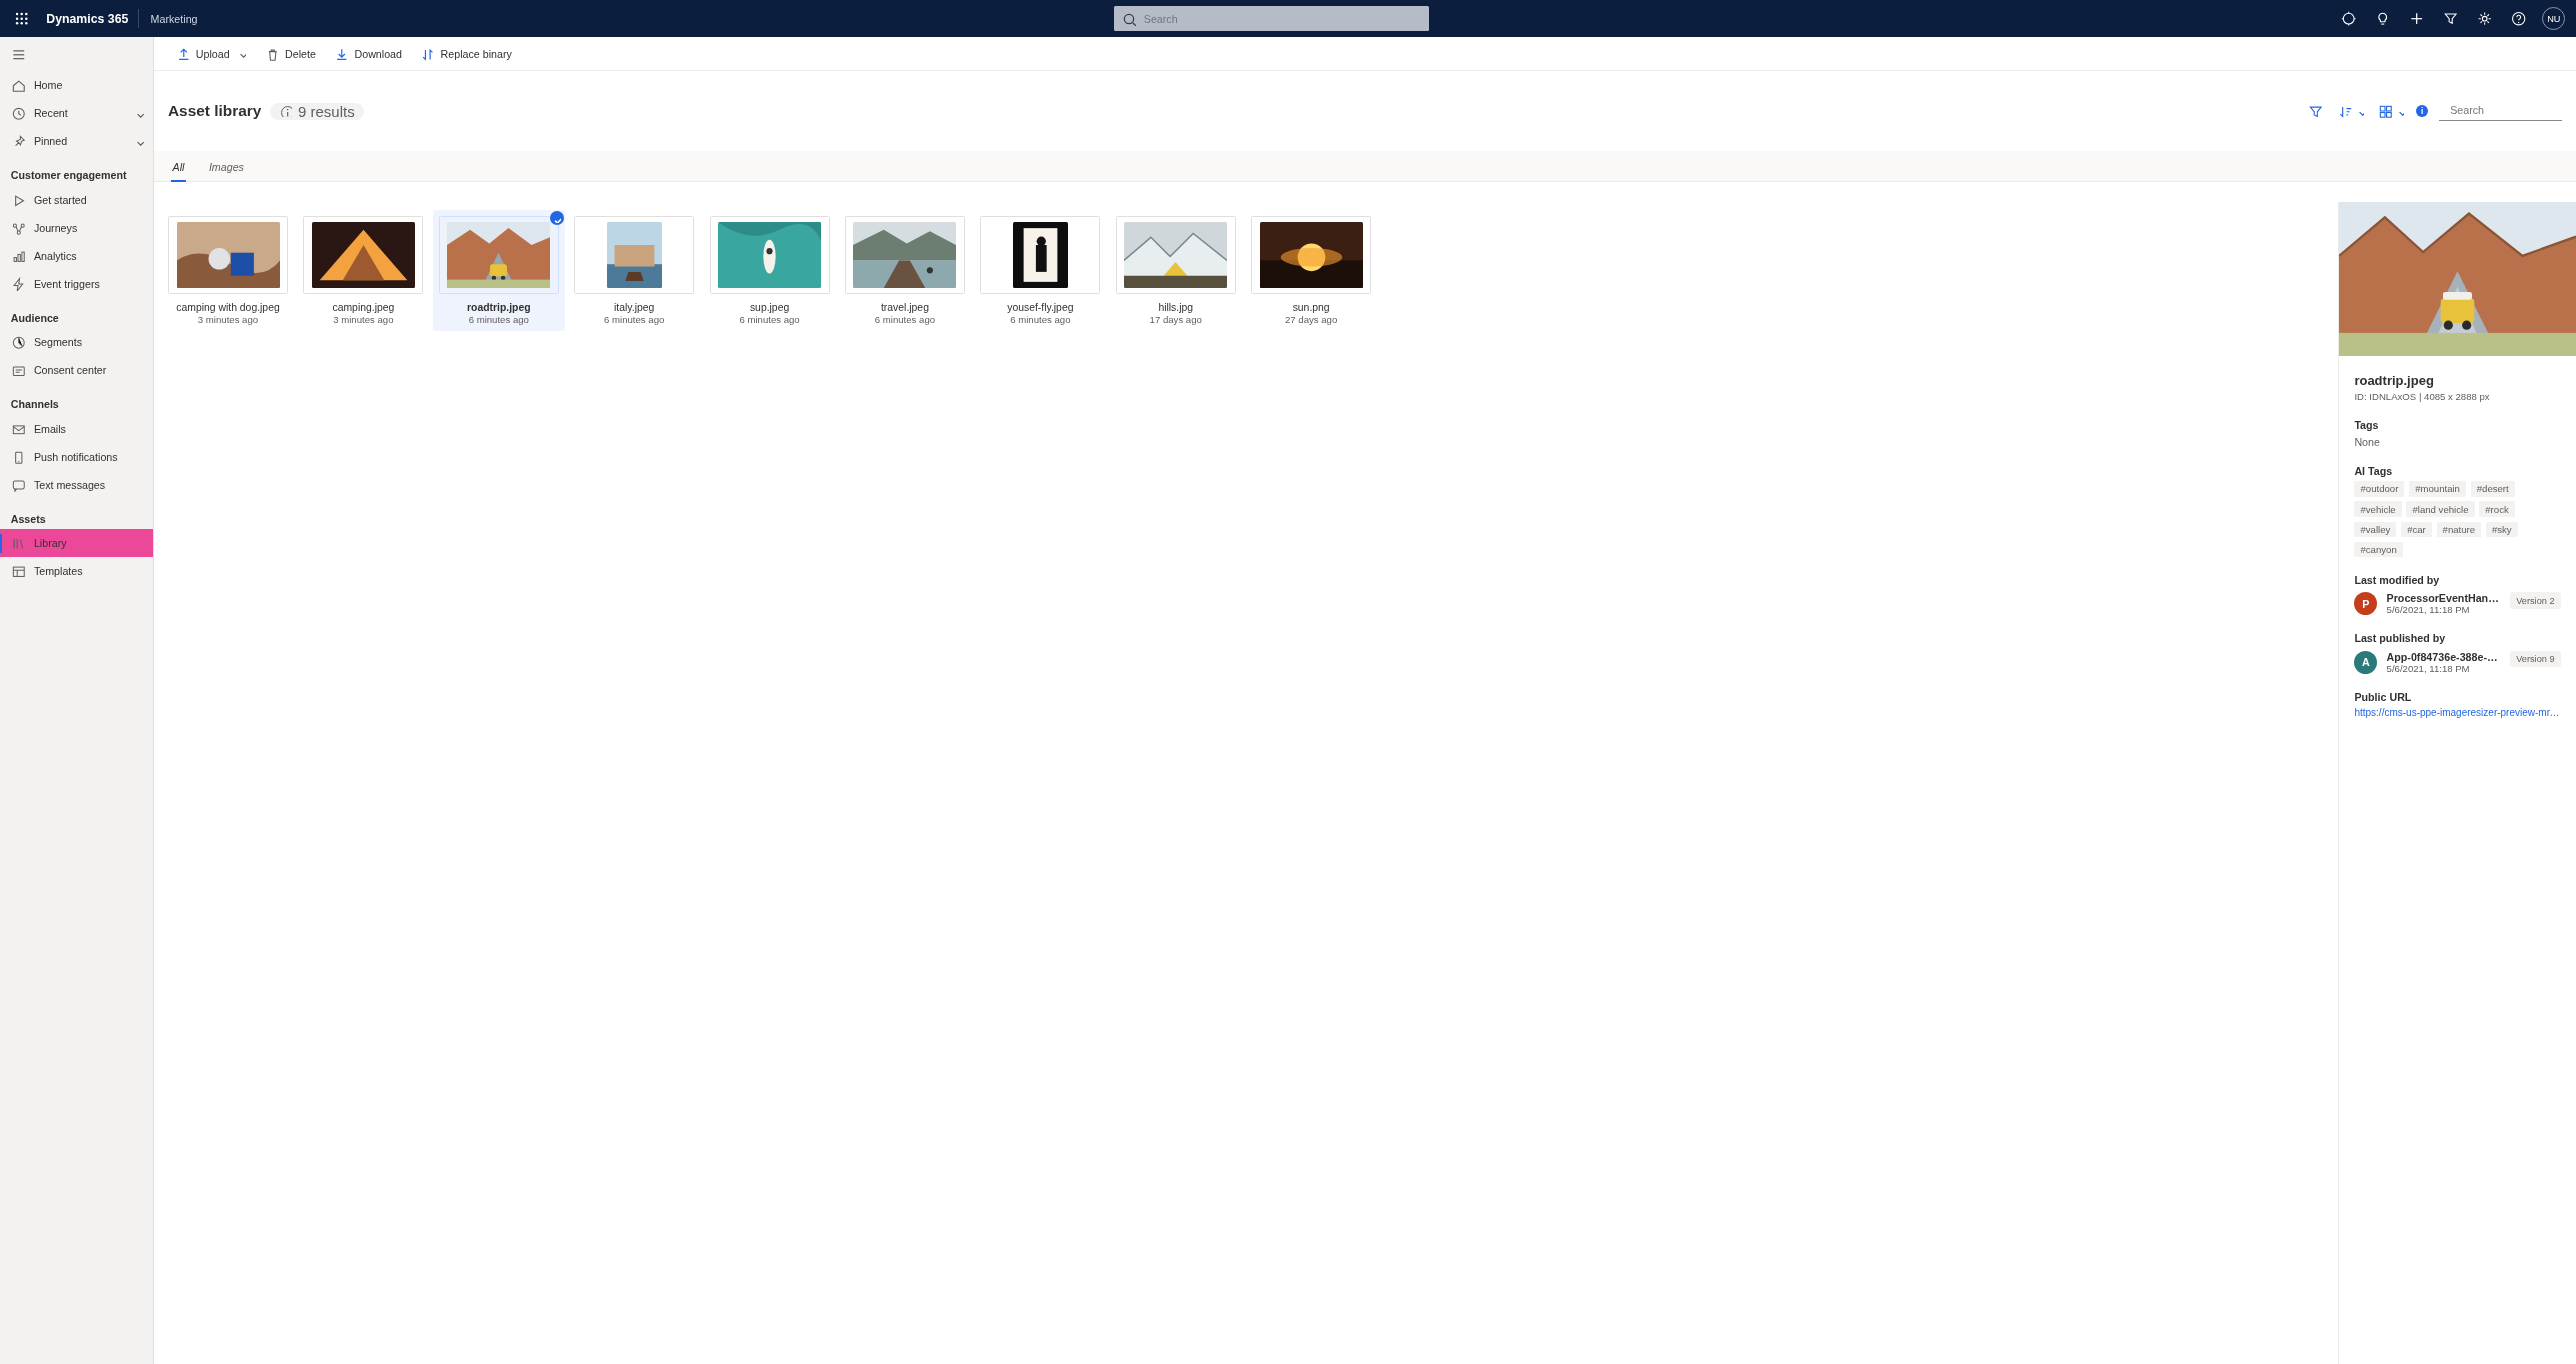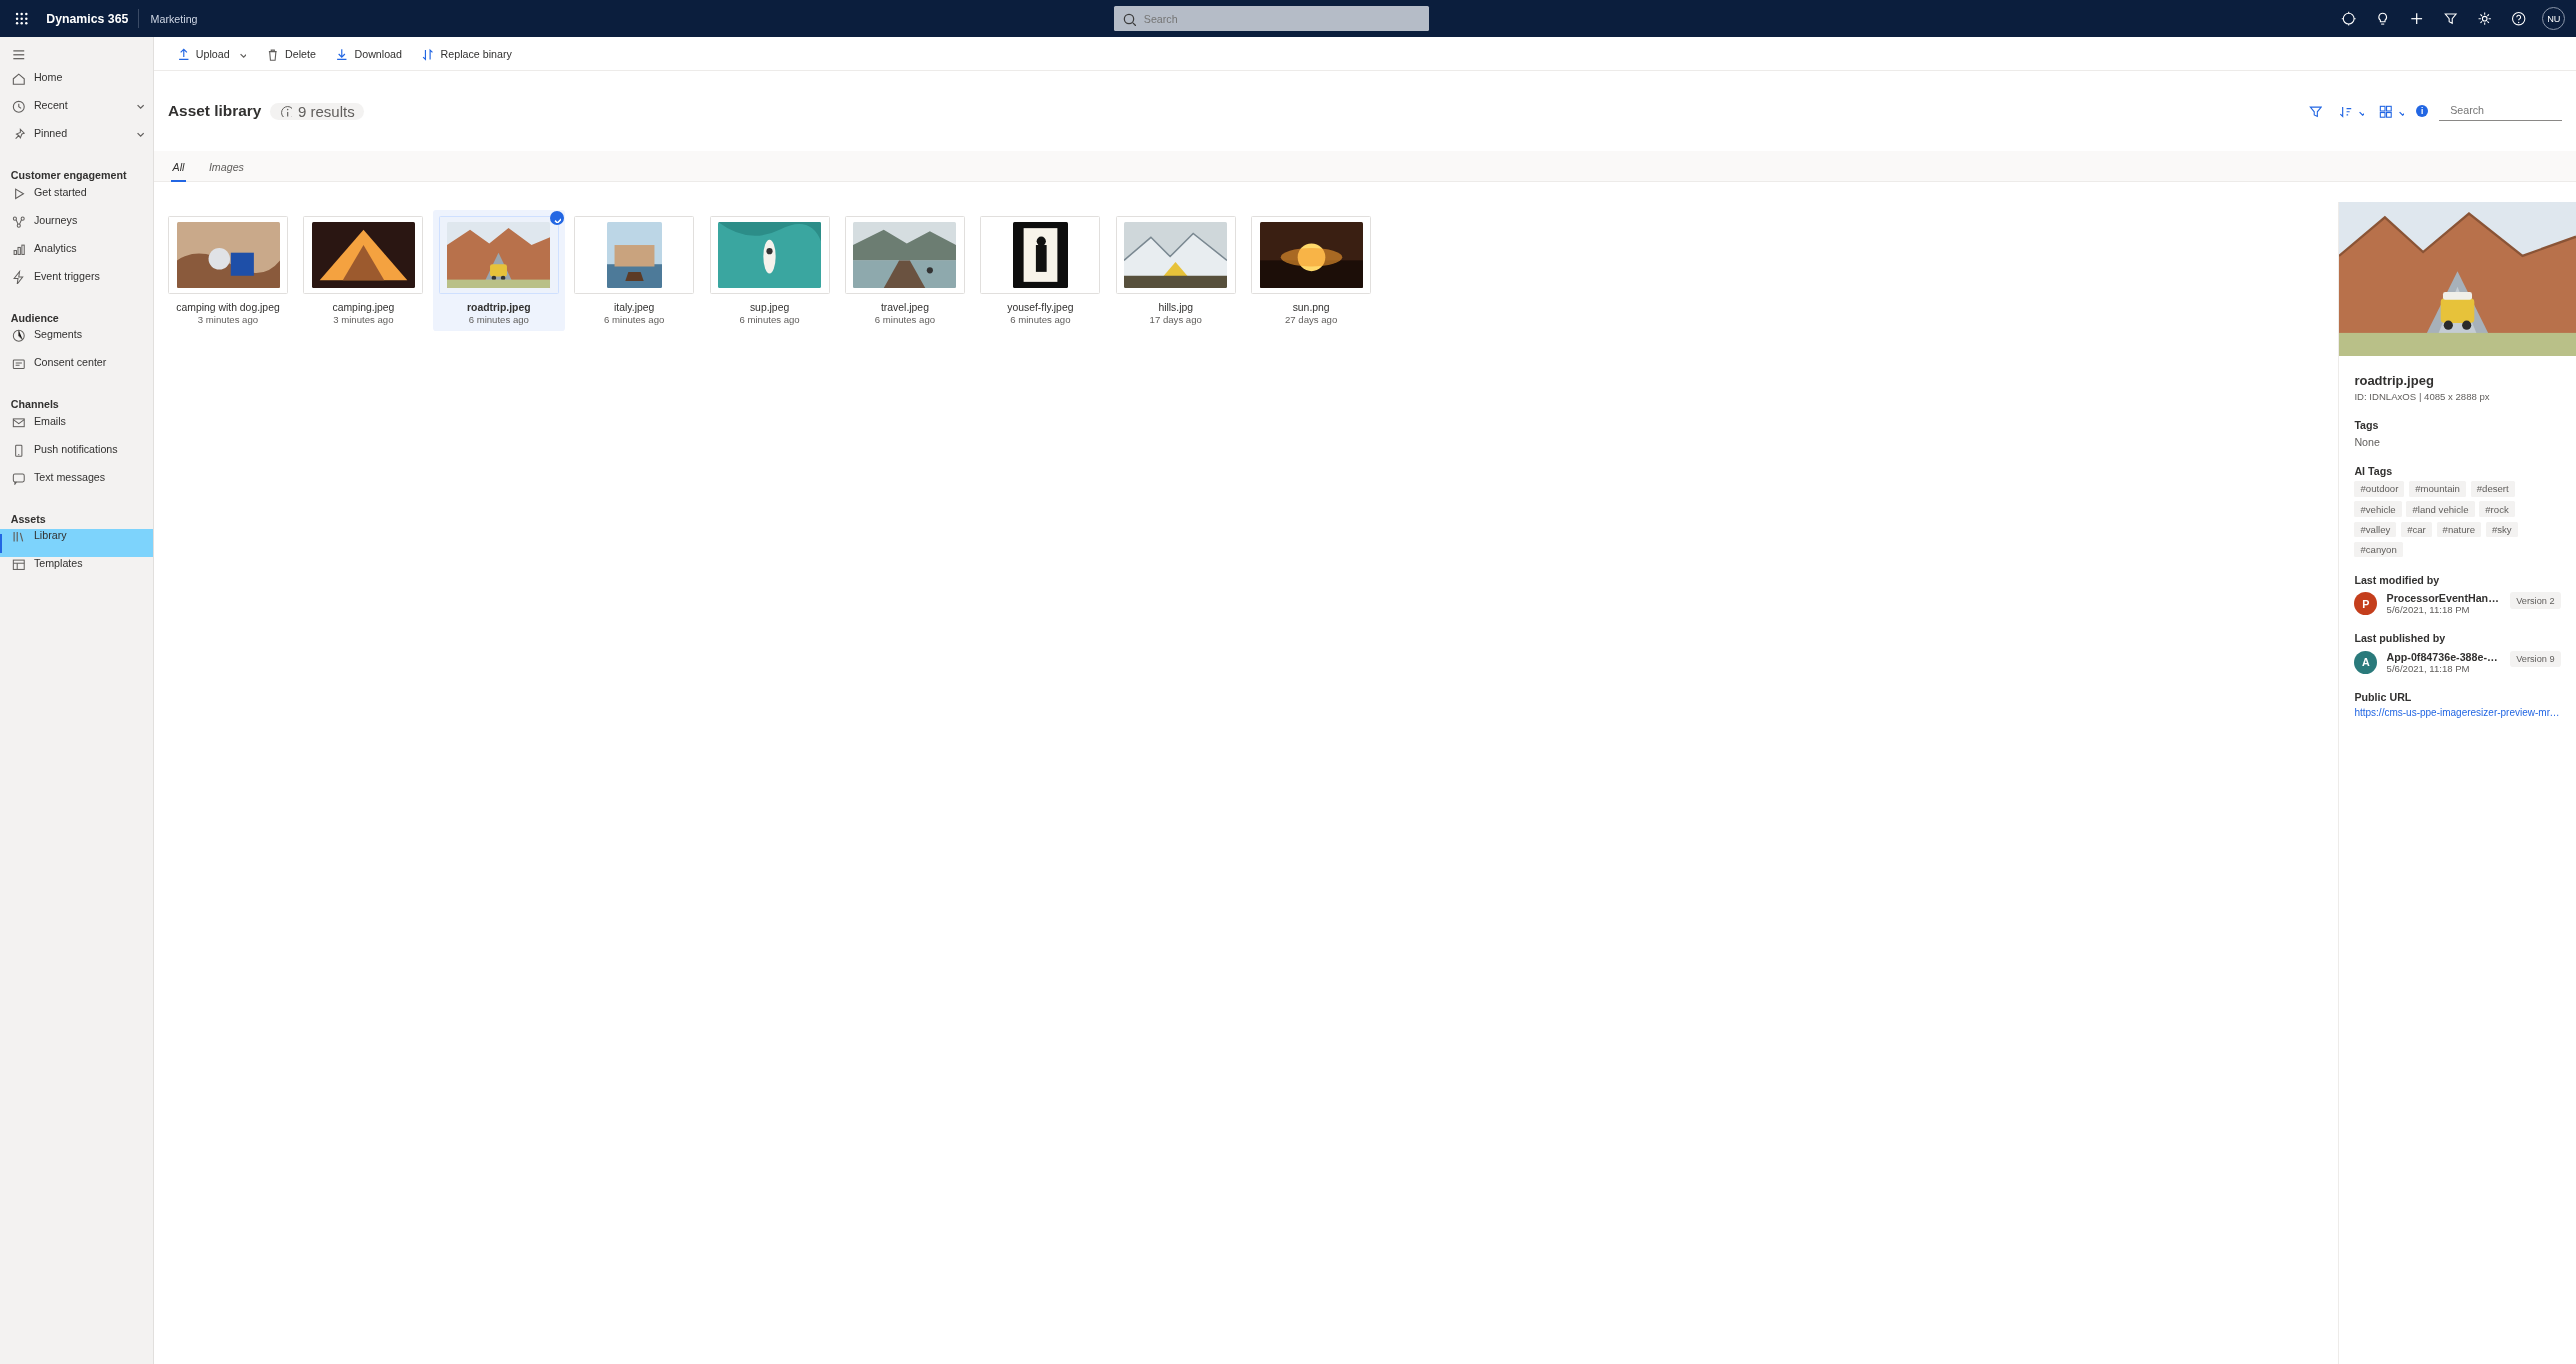--- a/index.html
+++ b/index.html
@@ -29,24 +29,24 @@
     display:flex; align-items:center; justify-content:center; font-size:9.2px; margin:0 4.6px; cursor:pointer;
   }
 
   
   .shell { display:flex; height:calc(100% - 37px); }
   .sidebar {
     width:154px; background:#f3f2f1; border-right:0.8px solid #e1dfdd; overflow-y:auto; padding-bottom:15.4px;
   }
   .sidebar .hamburger { height:34px; display:flex; align-items:center; padding:0 10.7px; cursor:pointer;}
   .sidebar .item {
-    height:28px; display:flex; padding:0 10.7px; gap:9.2px; cursor:pointer;
+    height:28px; display:flex; align-items:center; padding:0 10.7px; gap:9.2px; cursor:pointer;
     position:relative; font-size:10.7px;
   }
-  .sidebar .item.selected { background:#7dd3fc; }
+  .sidebar .item.selected { background:#ec4899; }
   .sidebar .item.selected::before {
     content:""; position:absolute; left:0; top:4.6px; bottom:4.6px; width:2.3px; background:#2266e3;
   }
   .sidebar .item .chev { position:absolute; right:9.2px; }
   .sidebar .group {
     padding:14px 10.7px 4.6px; font-weight:600; font-size:10.7px; color:#323130;
   }
 
   
   .main { flex:1; display:flex; flex-direction:column; overflow:hidden;gap:20px;}

